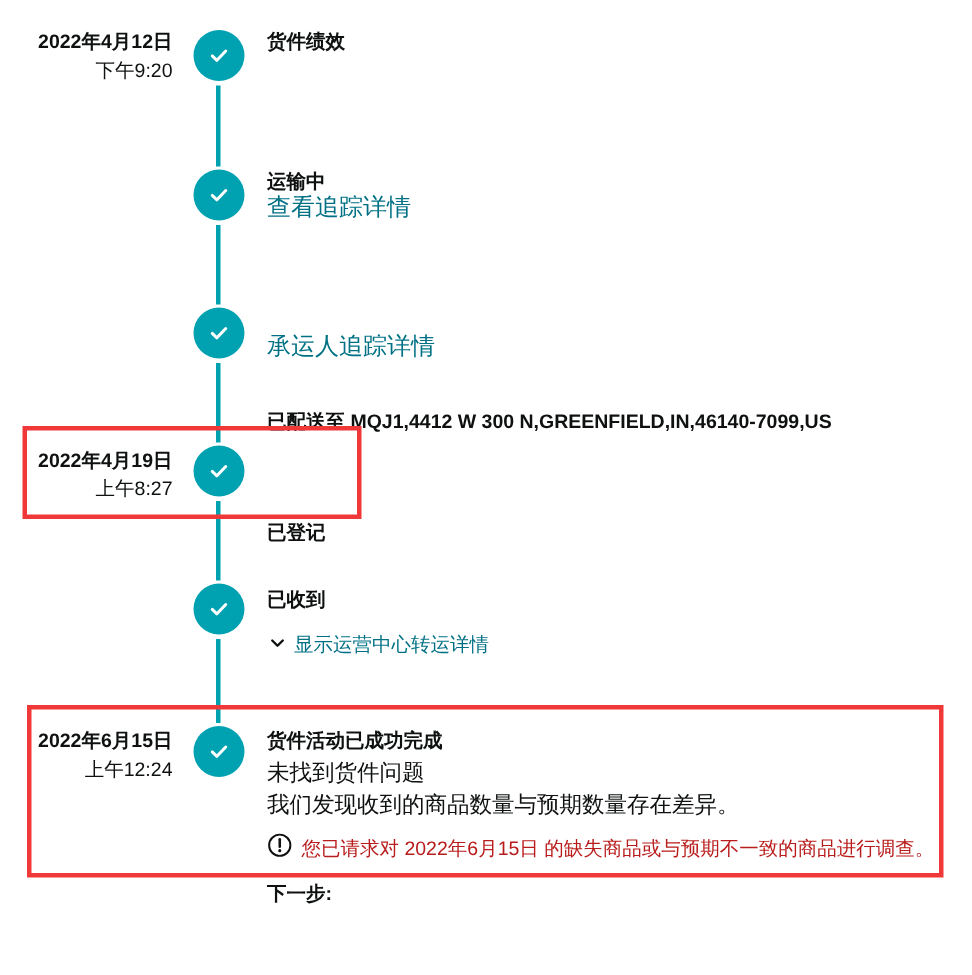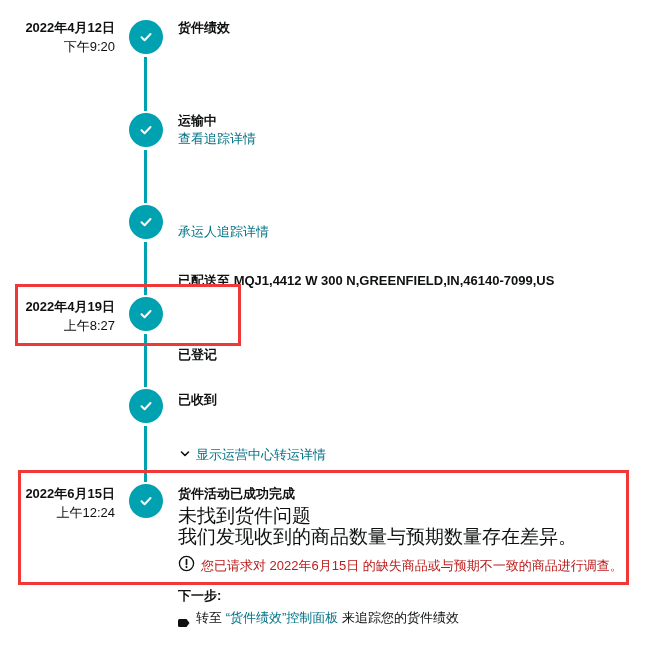--- a/index.html
+++ b/index.html
@@ -11,24 +11,24 @@
   .line-seg { position: absolute; left: 144px; width: 3px; background: #00a1b0; }
 
   .node { position: absolute; left: 129px; width: 34px; height: 34px; border-radius: 50%; background: #00a1b0; display: flex; align-items: center; justify-content: center; }
   .node svg { width: 16px; height: 16px; }
 
   .date { position: absolute; right: 533px; text-align: right; font-weight: bold; font-size: 13px; color: #0f1111; white-space: nowrap; line-height: 17px; margin-left: 14px; }
   .time { position: absolute; right: 533px; text-align: right; font-size: 13px; color: #0f1111; white-space: nowrap; line-height: 17px; }
 
   .title { position: absolute; left: 178px; font-weight: bold; font-size: 13px; line-height: 17px; white-space: nowrap; color: #0f1111; }
   .title .addr { font-weight: bold; }
-  .link { position: absolute; left: 178px; font-size: 13px; color: #007185; line-height: 17px; white-space: nowrap; cursor: pointer; }
+  .link { position: absolute; left: 178px; font-size: 16px; color: #007185; line-height: 17px; white-space: nowrap; cursor: pointer; }
   .expander { position: absolute; left: 180px; font-size: 13px; color: #007185; line-height: 17px; white-space: nowrap; cursor: pointer; display: flex; align-items: center; gap: 6px; }
   .expander svg { width: 10px; height: 10px; }
-  .text { position: absolute; left: 178px; font-size: 19px; line-height: 17px; white-space: nowrap; color: #0f1111; }
+  .text { position: absolute; left: 178px; font-size: 15px; line-height: 17px; white-space: nowrap; color: #0f1111; }
   .alert { position: absolute; left: 178px; font-size: 13px; line-height: 17px; white-space: nowrap; color: #b91c1c; display: flex; align-items: center; gap: 6px; }
   .alert svg { width: 17px; height: 17px; }
 
   .hl-box { position: absolute; border: 3px solid #f03838; pointer-events: none; }
 
   .next-label { position: absolute; left: 178px; top: 587px; font-weight: bold; font-size: 13px; line-height: 17px; }
   .next-item { position: absolute; left: 178px; top: 609px; font-size: 13px; line-height: 17px; white-space: nowrap; display: flex; align-items: center; gap: 6px; }
   .next-item .bullet { width: 12px; height: 8px; display: inline-block; }
   .next-item .link-inline { color: #007185; cursor: pointer; }
 </style>
@@ -89,21 +89,21 @@
   </div>
   <div class="hl-box" style="left:15px;top:284px;width:226px;height:62px;"></div>
 
   <div>
     <div class="node" style="top:389px;">
       <svg viewBox="0 0 16 16">
           <path d="M3.5 8.3 L6.6 11.2 L12.5 5" fill="none" stroke="#fff" stroke-width="2" stroke-linecap="round" stroke-linejoin="round"></path>
         </svg>
     </div>
     <div class="title" style="top:391px;">已收到</div>
-    <div class="expander" style="top:446px;">
+    <div class="expander" style="top:421px;">
       <span>
         <svg viewBox="0 0 10 10">
             <path d="M1.5 3 L5 6.5 L8.5 3" fill="none" stroke="#0f1111" stroke-width="1.6" stroke-linecap="round" stroke-linejoin="round"></path>
           </svg>
       </span>
       <span>显示运营中心转运详情</span>
     </div>
   </div>
 
   <div>
@@ -124,26 +124,14 @@
             <line x1="9" y1="4.8" x2="9" y2="10" stroke="#0f1111" stroke-width="1.8" stroke-linecap="round"></line>
             <circle cx="9" cy="12.8" r="1.1" fill="#0f1111"></circle>
           </svg>
       </span>
       <span>您已请求对 2022年6月15日 的缺失商品或与预期不一致的商品进行调查。</span>
     </div>
   </div>
   <div class="hl-box" style="left:18px;top:470px;width:611px;height:115px;"></div>
 
   <div class="next-label">下一步:</div>
-  <div class="next-item">
-    <span class="bullet">
-      <svg viewBox="0 0 12 8" width="12" height="8">
-          <path d="M1.5 0 H8.5 L11.5 4 L8.5 8 H1.5 Q0 8 0 6.5 V1.5 Q0 0 1.5 0 Z" fill="#0f1111"></path>
-        </svg>
-    </span>
-    <span>
-      <span>转至</span>
-      <span class="link-inline">“货件绩效”控制面板</span>
-      <span>来追踪您的货件绩效</span>
-    </span>
-  </div>
 
 </div>
 
 </body></html>

